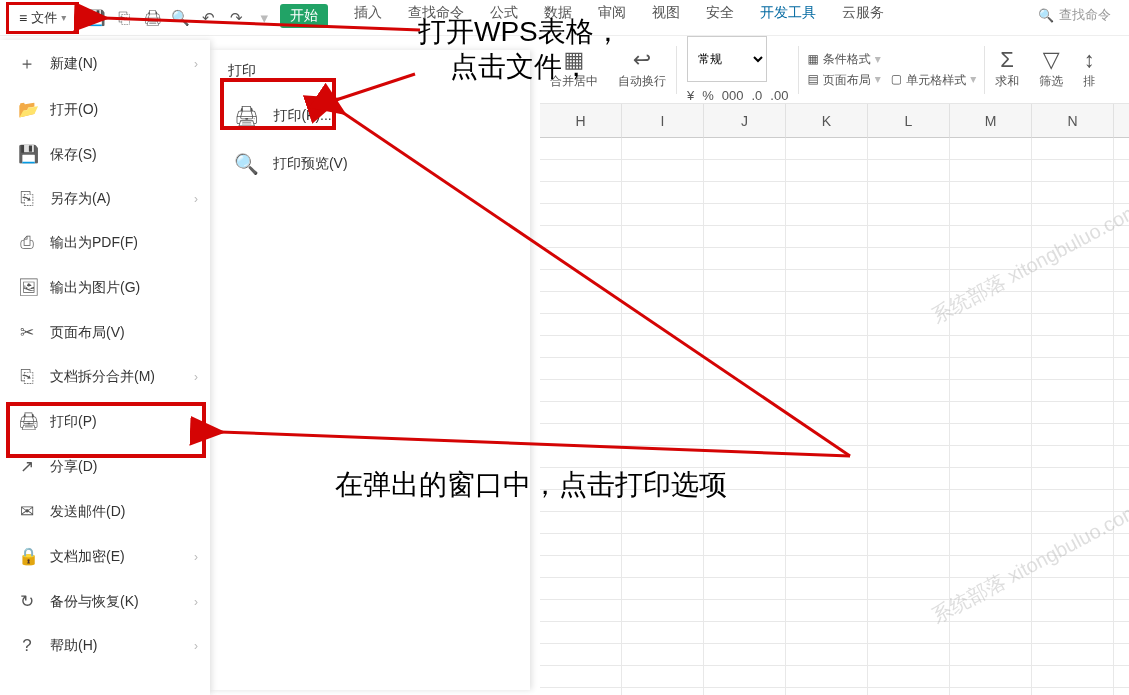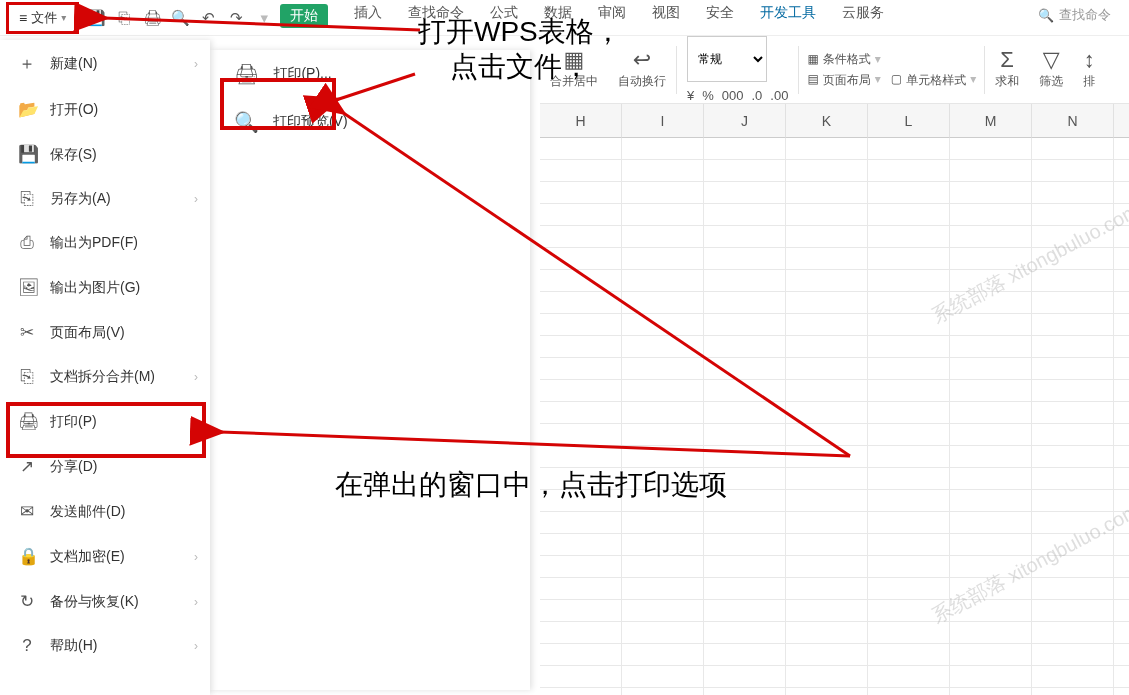--- a/index.html
+++ b/index.html
@@ -207,20 +207,21 @@
     </div>
     <div class="item">
       <span class="mi">?</span>
       <span>帮助(H)</span>
       <span class="arrow">›</span>
     </div>
   </div>
 <div class="print-highlight"></div>
 
 <div class="submenu">
+  <div class="sub-title">打印</div>
   <div class="sub-item">
     <span class="si">🖨</span>
     <span>打印(P)...</span>
   </div>
   <div class="sub-item">
     <span class="si">🔍</span>
     <span>打印预览(V)</span>
   </div>
 </div>
 <div class="sub-highlight"></div>

